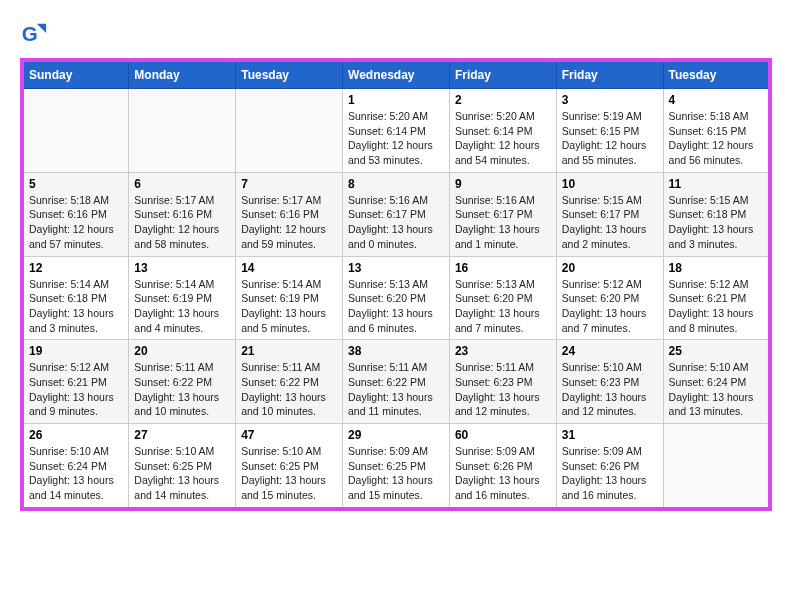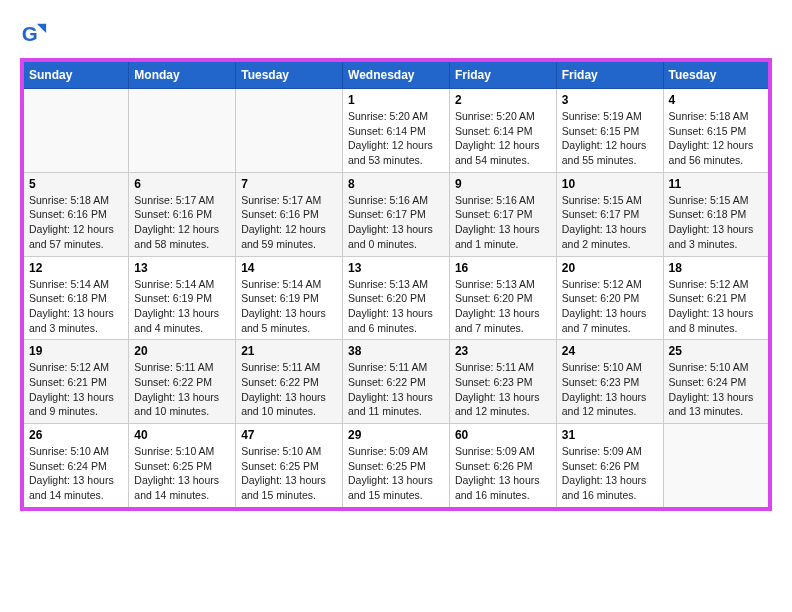--- a/index.html
+++ b/index.html
@@ -312,21 +312,21 @@
       </tr>
       <tr>
         <td>
           <span class="day-number">26</span>
           <div class="day-info" style="white-space: pre-line;">Sunrise: 5:10 AM
 Sunset: 6:24 PM
 Daylight: 13 hours
 and 14 minutes.</div>
         </td>
         <td>
-          <span class="day-number">40</span>
+          <span class="day-number">27</span>
           <div class="day-info" style="white-space: pre-line;">Sunrise: 5:10 AM
 Sunset: 6:25 PM
 Daylight: 13 hours
 and 14 minutes.</div>
         </td>
         <td>
           <span class="day-number">47</span>
           <div class="day-info" style="white-space: pre-line;">Sunrise: 5:10 AM
 Sunset: 6:25 PM
 Daylight: 13 hours

